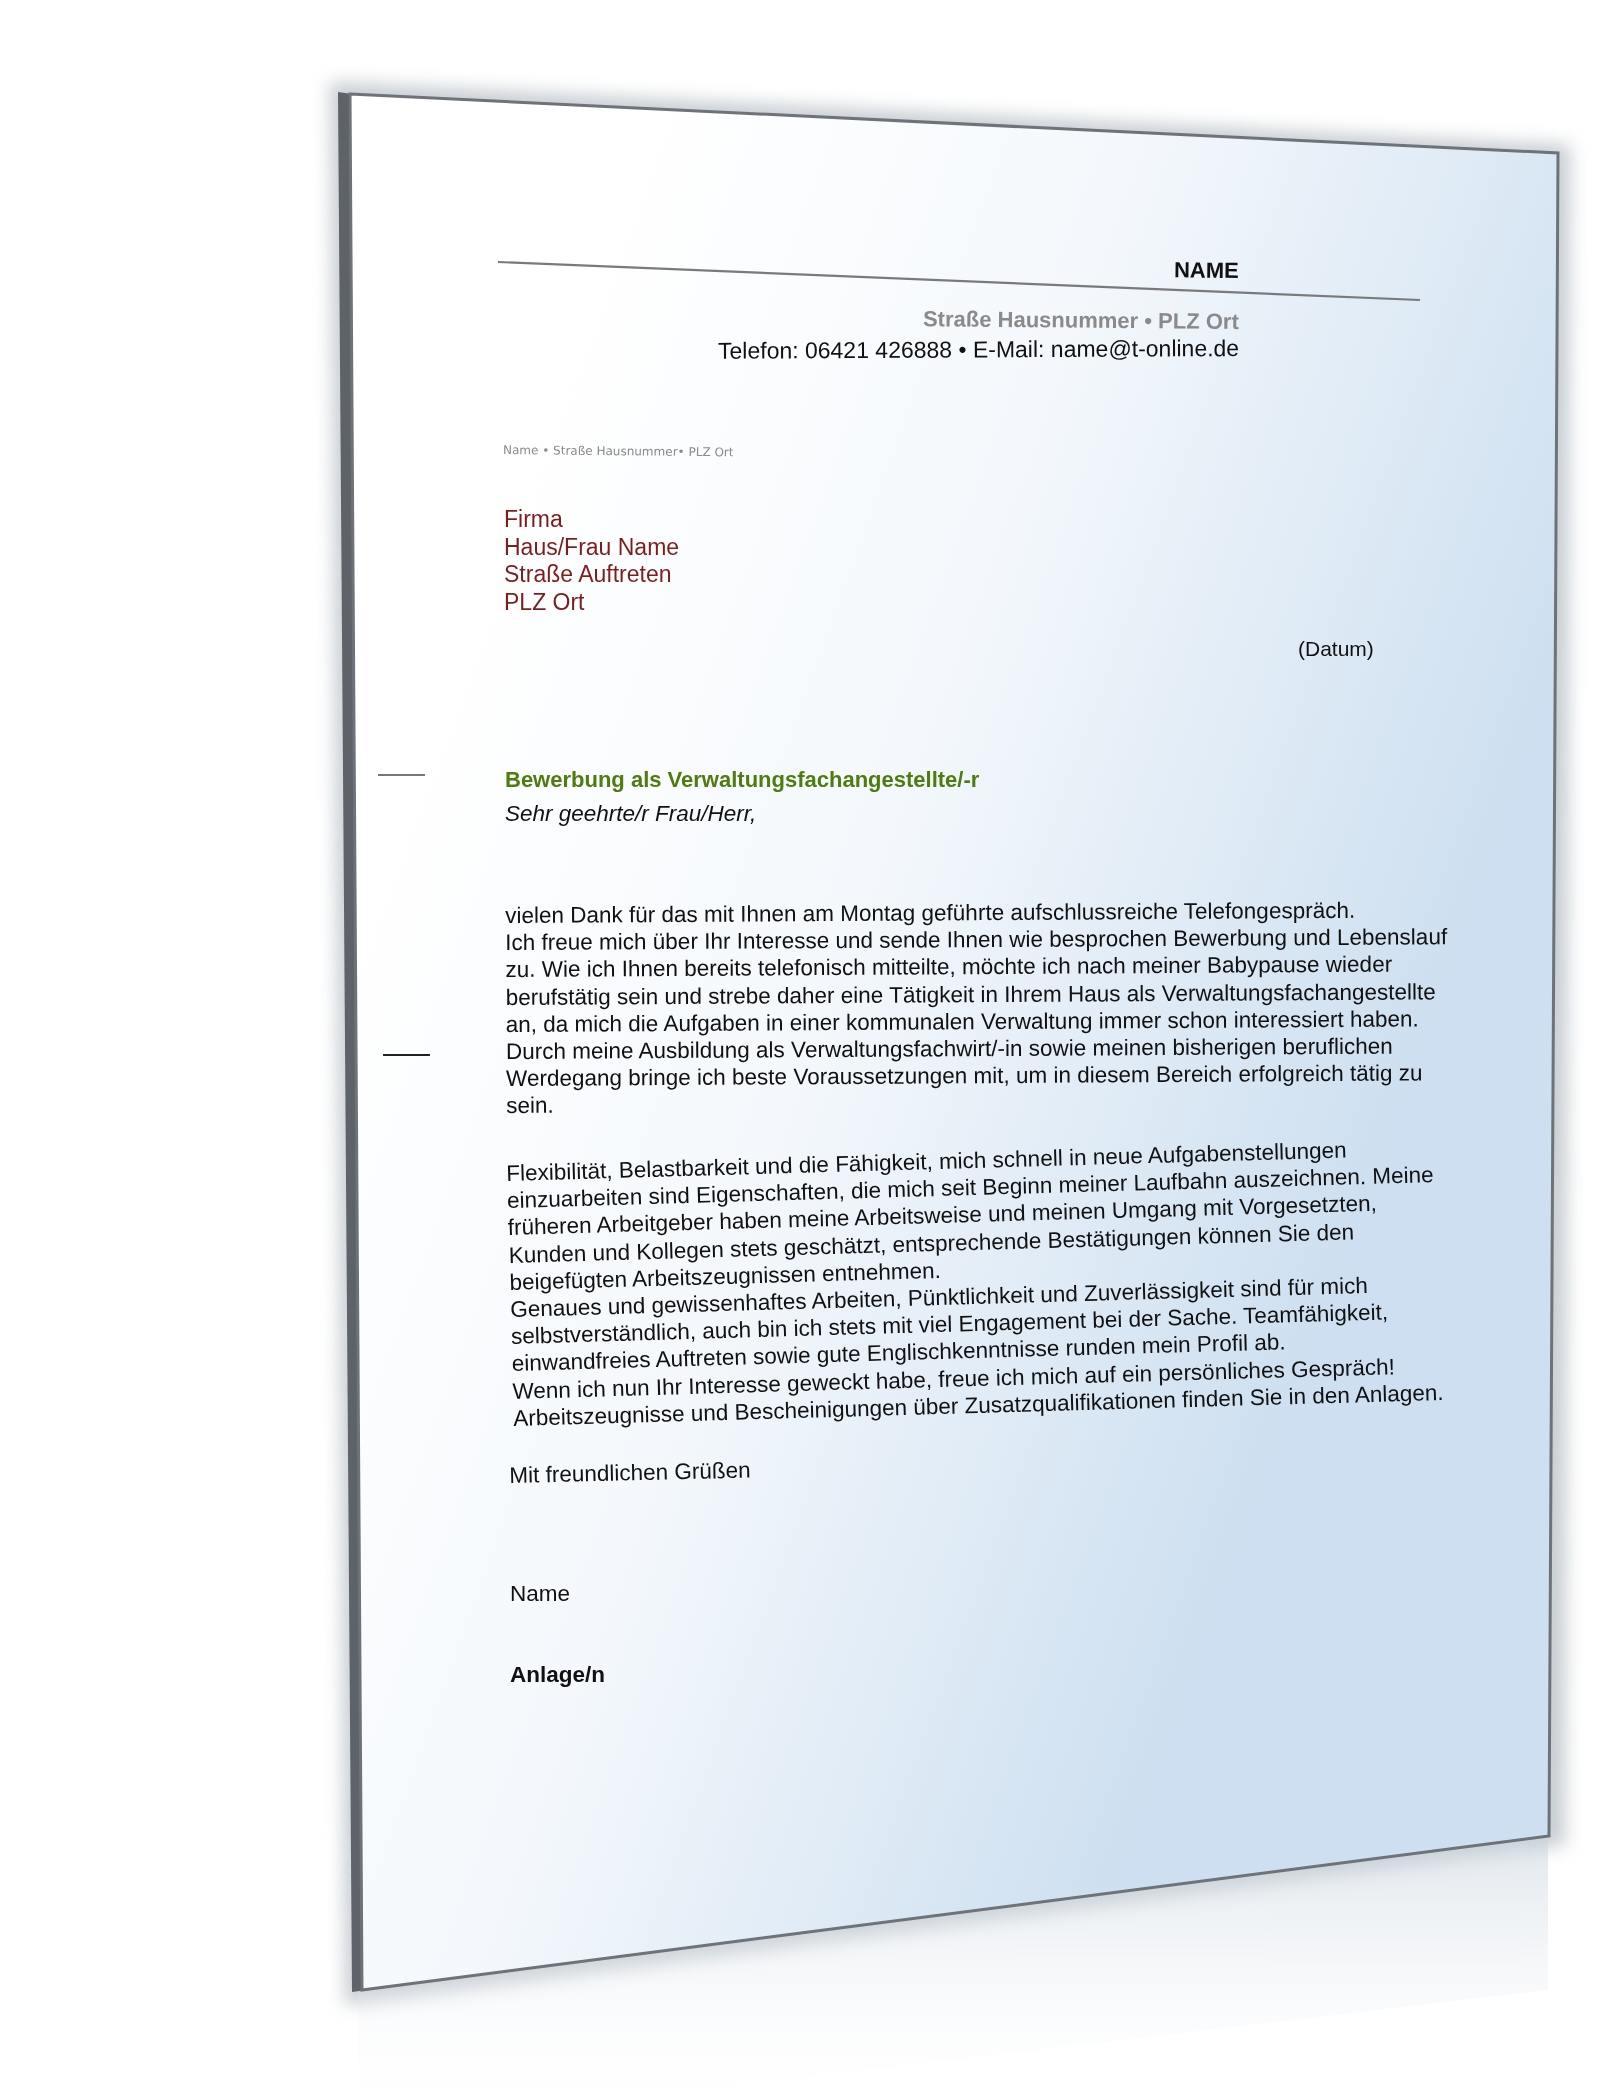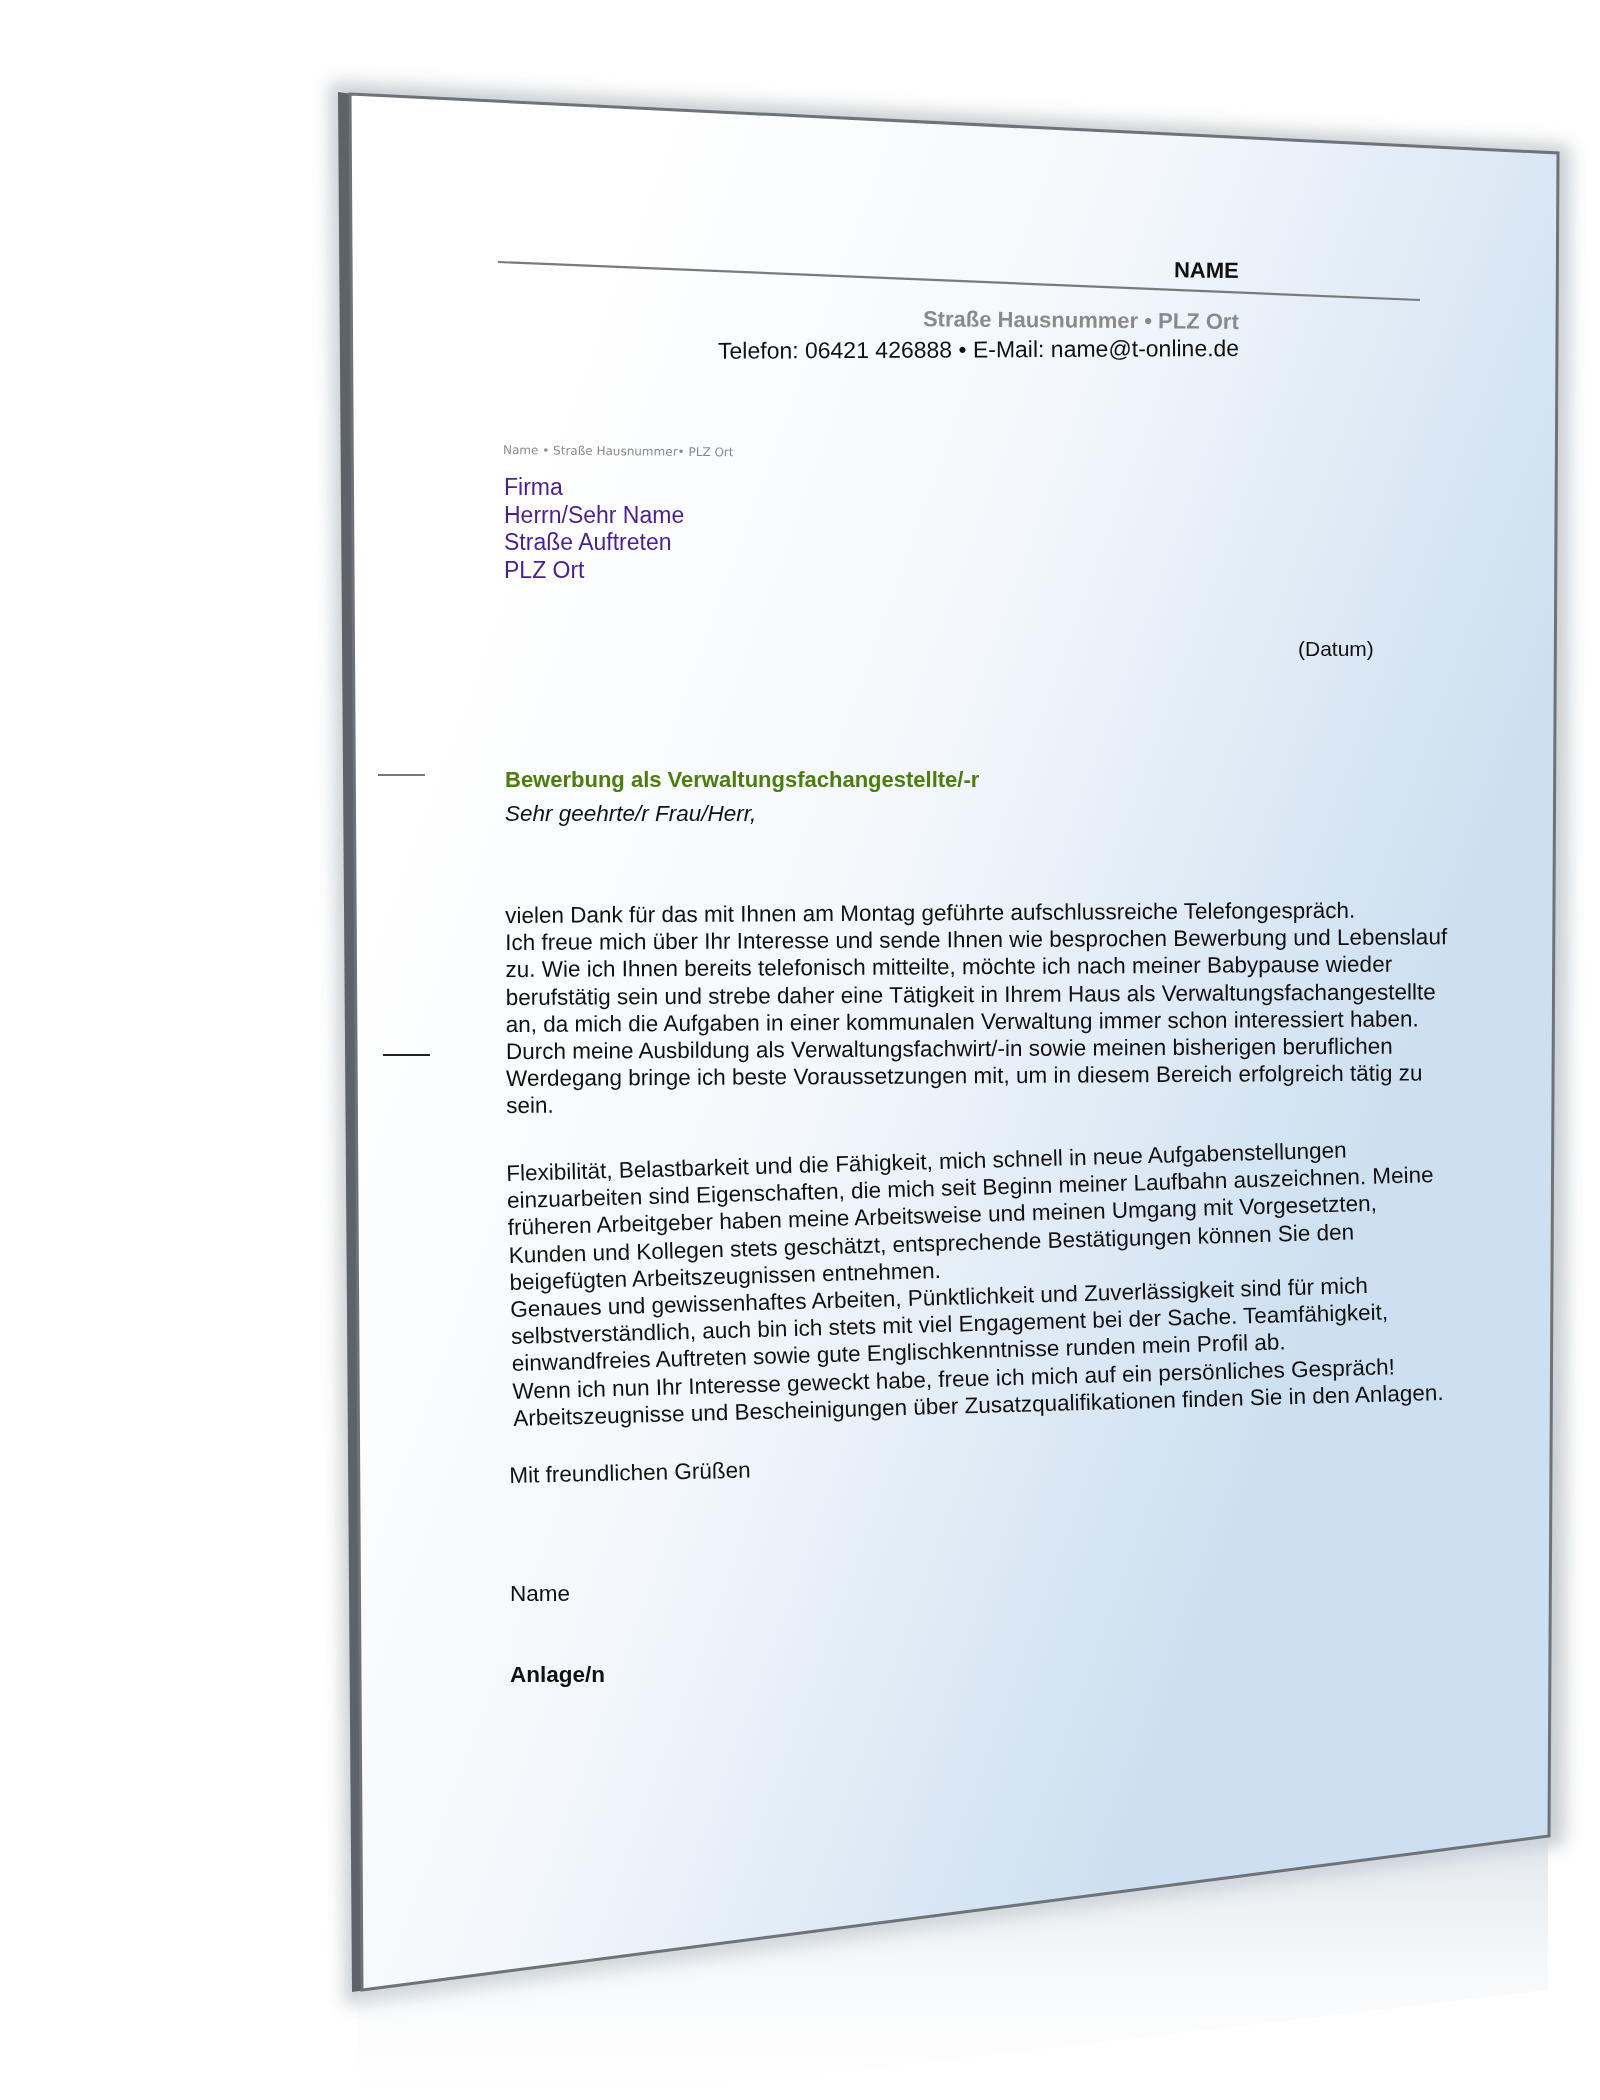--- a/index.html
+++ b/index.html
@@ -8,21 +8,21 @@
     background:#ffffff;
     font-family:"Liberation Sans", sans-serif;
     color:#111;
   }
   #stage { position:absolute; left:0; top:0; width:1419px; height:2100px; }
   .abs { position:absolute; white-space:nowrap; }
   .sender-name { font-weight:bold; font-size:22px; color:#111; }
   .sender-addr { font-weight:bold; font-size:22px; color:#8a8a8a; }
   .sender-contact { font-size:23px; color:#111; }
   .return-line { font-family:"DejaVu Sans", sans-serif; font-size:12px; color:#8a8a8a; }
-  .recipient { font-size:23px; line-height:27.5px; color:#4c1d95; }
+  .recipient { font-size:23px; line-height:27.5px; color:#7f1d1d;margin-top:32px; }
   .date { font-size:21px; color:#111; }
   .subject { font-weight:bold; font-size:22px; color:#4d7c0f; }
   .body-text { font-size:22.5px; line-height:27.2px; color:#111; }
   .body-text div { white-space:nowrap; }
   .fold-mark { position:absolute; height:1.5px; background:#777; }
 </style>
 </head>
 <body>
 
 <div id="stage">
@@ -55,21 +55,21 @@
   </svg>
 
   <div class="abs sender-name" style="right:180px; top:258px; transform:rotate(0.6deg); transform-origin:right center;">NAME</div>
   <div class="abs sender-addr" style="right:180px; top:309px; transform:rotate(0.5deg); transform-origin:right center;">Straße Hausnummer • PLZ Ort</div>
   <div class="abs sender-contact" style="right:180px; top:335px; transform:rotate(-0.3deg); transform-origin:right center;">Telefon: 06421 426888 • E-Mail: name@t-online.de</div>
 
   <div class="abs return-line" style="left:503px; top:443px; transform:rotate(0.6deg); transform-origin:left center;">Name • Straße Hausnummer• PLZ Ort</div>
 
   <div class="abs recipient" style="left:504px; top:474px;">
     <div>Firma</div>
-    <div>Herrn/Sehr Name</div>
+    <div>Haus/Frau Name</div>
     <div>Straße Auftreten</div>
     <div>PLZ Ort</div>
   </div>
 
   <div class="abs date" style="left:1298px; top:637px;">(Datum)</div>
 
   <div class="fold-mark" style="left:378px; top:774px; width:47px;"></div>
   <div class="fold-mark" style="left:383px; top:1054px; width:47px; background:#222;"></div>
 
   <div class="abs subject" style="left:505px; top:767px;">Bewerbung als Verwaltungsfachangestellte/-r</div>

